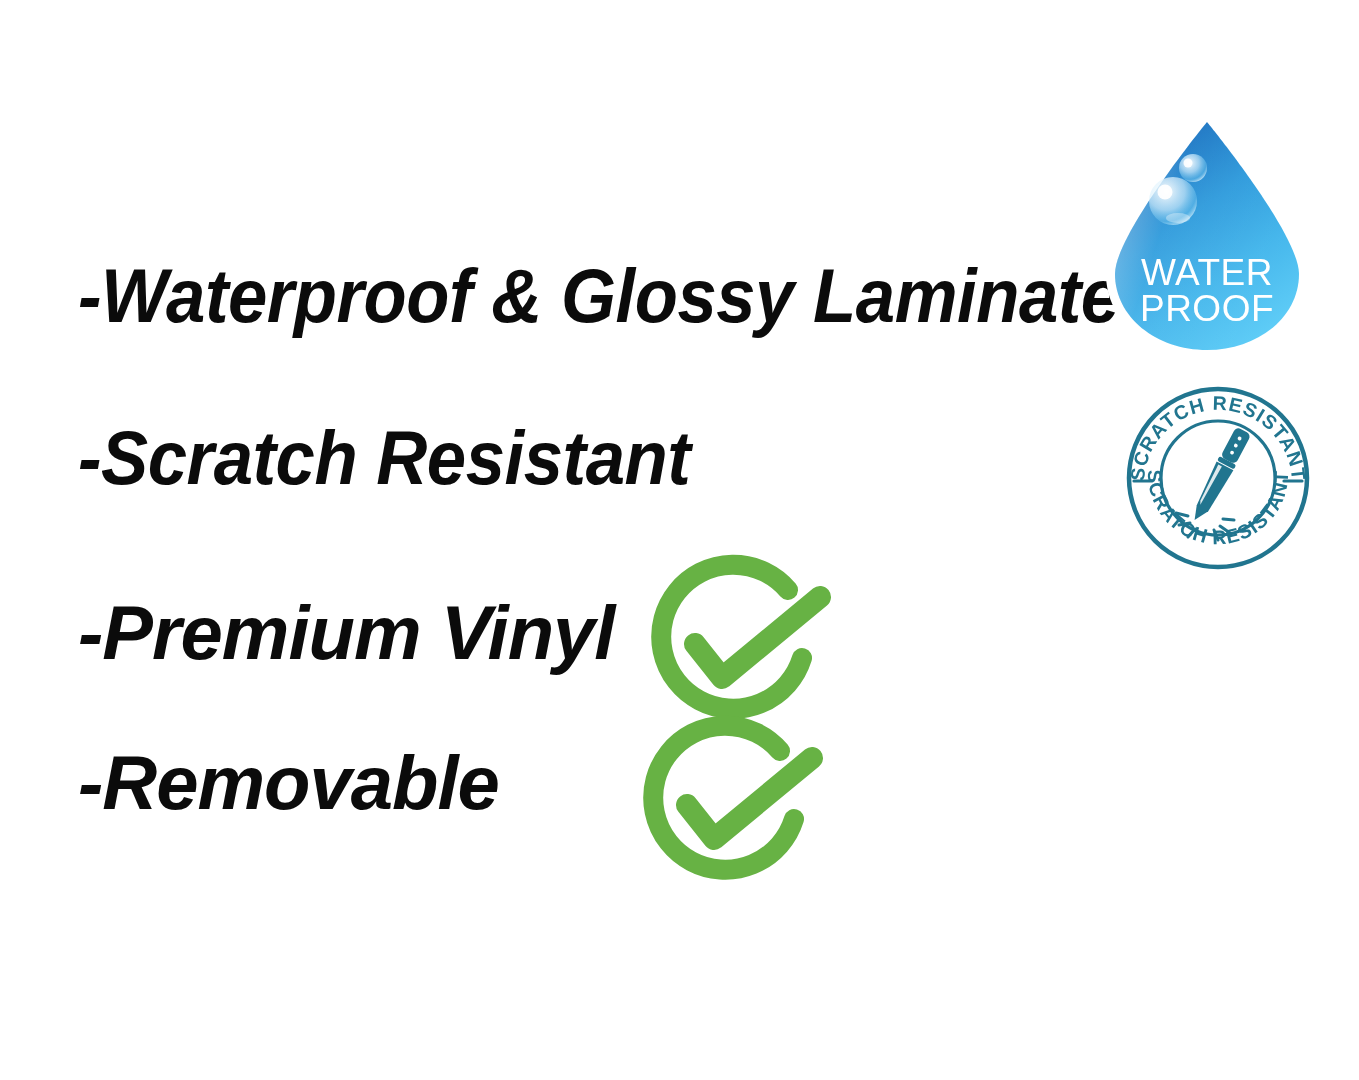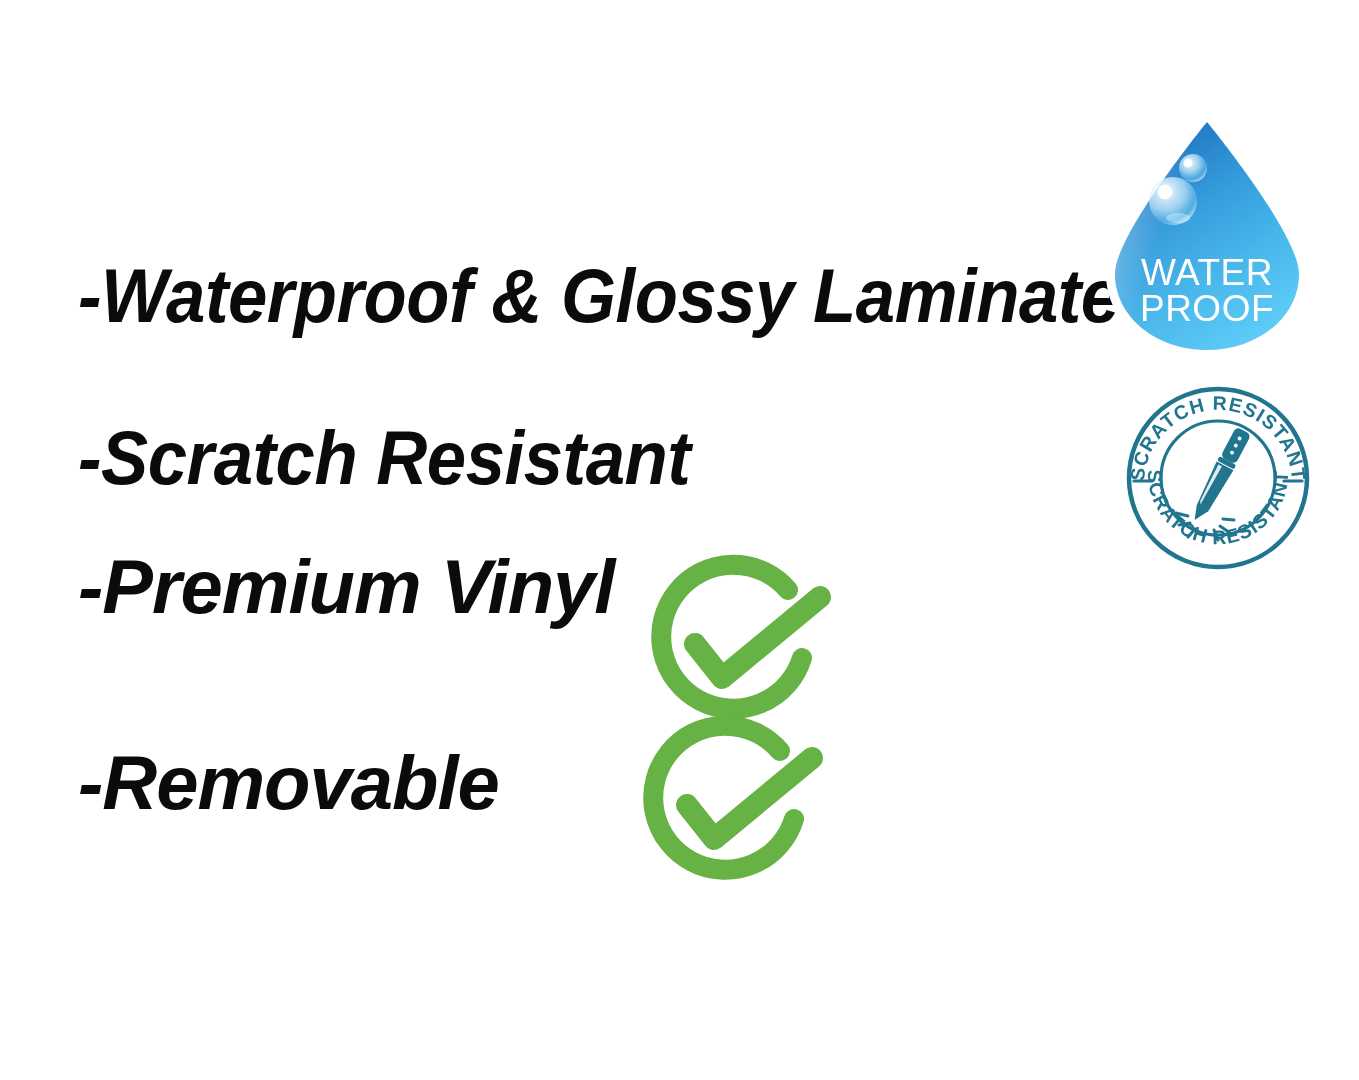--- a/index.html
+++ b/index.html
@@ -42,21 +42,21 @@
     letter-spacing: -0.5px;
     transform: scaleX(0.93);
     transform-origin: left center;
   }
   .f-normal {
     font-size: 76px;
     letter-spacing: -1px;
   }
   #line-1 { top: 258px; }
   #line-2 { top: 420px; }
-  #line-3 { top: 549px; }
+  #line-3 { top: 595px; }
   #line-4 { top: 745px; text-align: center; }
 
   
   .waterproof-badge {
     position: absolute;
     left: 1102px;
     top: 108px;
     width: 210px;
     height: 255px;
   }

